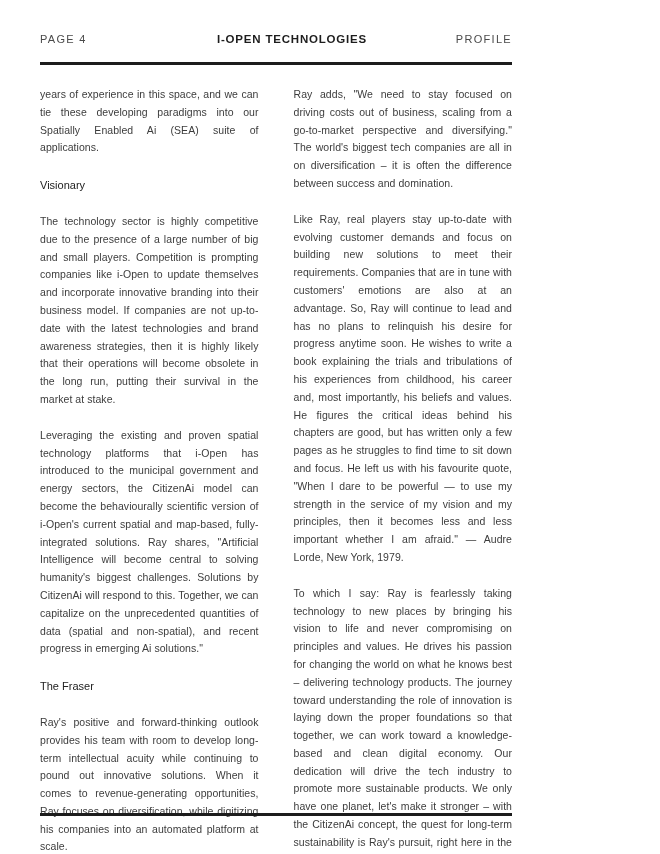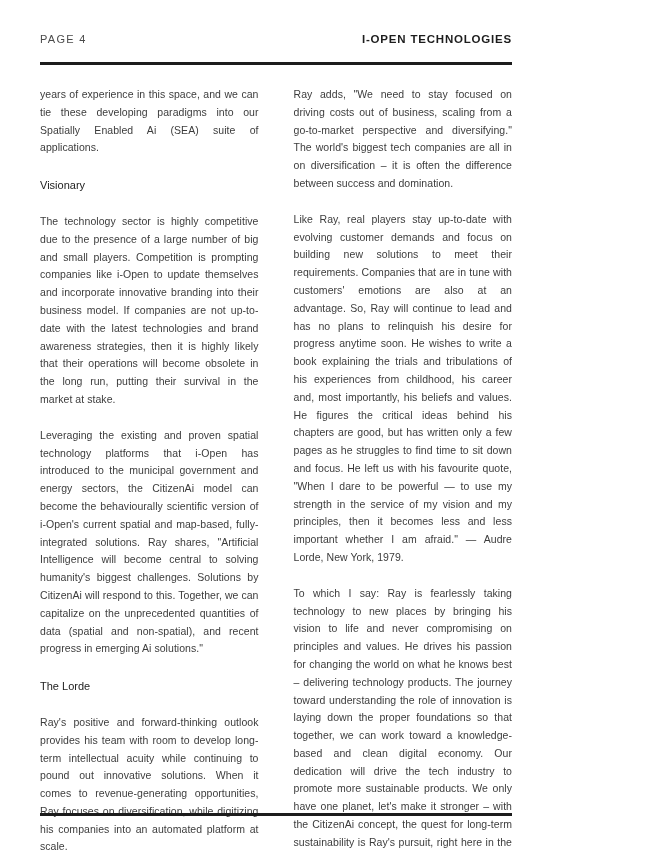--- a/index.html
+++ b/index.html
@@ -69,32 +69,33 @@
   }
 </style>
 </head>
 <body>
 
 <div class="page">
 
   <div class="header">
     <span class="h-meta h-left">PAGE 4</span>
     <span class="h-title h-center">I-OPEN TECHNOLOGIES</span>
+    <span class="h-meta h-right">PROFILE</span>
   </div>
 
   <div class="rule-top"></div>
 
   <div class="columns">
 
     <div class="col">
       <p class="body-para">years of experience in this space, and we can tie these developing paradigms into our Spatially Enabled Ai (SEA) suite of applications.</p>
       <h3 class="body-heading">Visionary</h3>
       <p class="body-para">The technology sector is highly competitive due to the presence of a large number of big and small players. Competition is prompting companies like i-Open to update themselves and incorporate innovative branding into their business model. If companies are not up-to-date with the latest technologies and brand awareness strategies, then it is highly likely that their operations will become obsolete in the long run, putting their survival in the market at stake.</p>
       <p class="body-para">Leveraging the existing and proven spatial technology platforms that i-Open has introduced to the municipal government and energy sectors, the CitizenAi model can become the behaviourally scientific version of i-Open's current spatial and map-based, fully-integrated solutions. Ray shares, "Artificial Intelligence will become central to solving humanity's biggest challenges. Solutions by CitizenAi will respond to this. Together, we can capitalize on the unprecedented quantities of data (spatial and non-spatial), and recent progress in emerging Ai solutions."</p>
-      <h3 class="body-heading">The Lorde</h3>
+      <h3 class="body-heading">The Fraser</h3>
       <p class="body-para">Ray's positive and forward-thinking outlook provides his team with room to develop long-term intellectual acuity while continuing to pound out innovative solutions. When it comes to revenue-generating opportunities, Ray focuses on diversification, while digitizing his companies into an automated platform at scale.</p>
     </div>
 
     <div class="col">
       <p class="body-para">Ray adds, "We need to stay focused on driving costs out of business, scaling from a go-to-market perspective and diversifying." The world's biggest tech companies are all in on diversification – it is often the difference between success and domination.</p>
       <p class="body-para">Like Ray, real players stay up-to-date with evolving customer demands and focus on building new solutions to meet their requirements. Companies that are in tune with customers' emotions are also at an advantage. So, Ray will continue to lead and has no plans to relinquish his desire for progress anytime soon. He wishes to write a book explaining the trials and tribulations of his experiences from childhood, his career and, most importantly, his beliefs and values. He figures the critical ideas behind his chapters are good, but has written only a few pages as he struggles to find time to sit down and focus. He left us with his favourite quote, "When I dare to be powerful — to use my strength in the service of my vision and my principles, then it becomes less and less important whether I am afraid." — Audre Lorde, New York, 1979.</p>
       <p class="body-para">To which I say: Ray is fearlessly taking technology to new places by bringing his vision to life and never compromising on principles and values. He drives his passion for changing the world on what he knows best – delivering technology products. The journey toward understanding the role of innovation is laying down the proper foundations so that together, we can work toward a knowledge-based and clean digital economy. Our dedication will drive the tech industry to promote more sustainable products. We only have one planet, let's make it stronger – with the CitizenAi concept, the quest for long-term sustainability is Ray's pursuit, right here in the Fraser Valley.</p>
     </div>
 
   </div>

